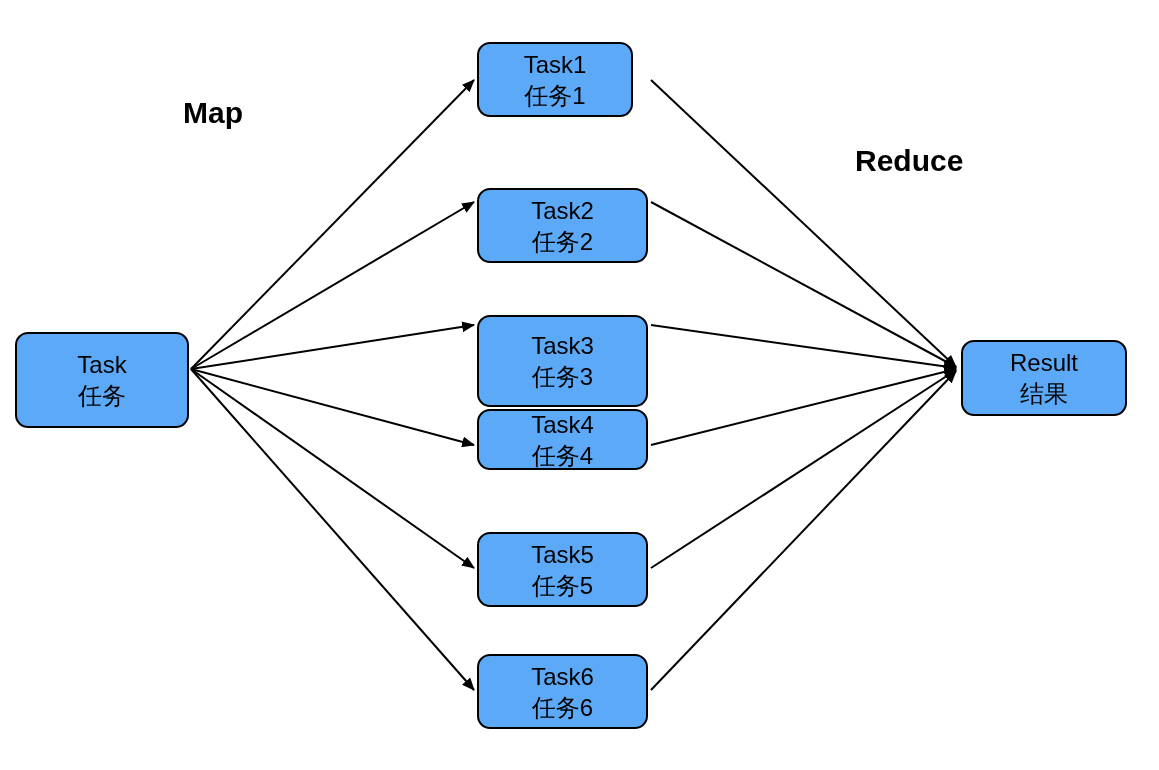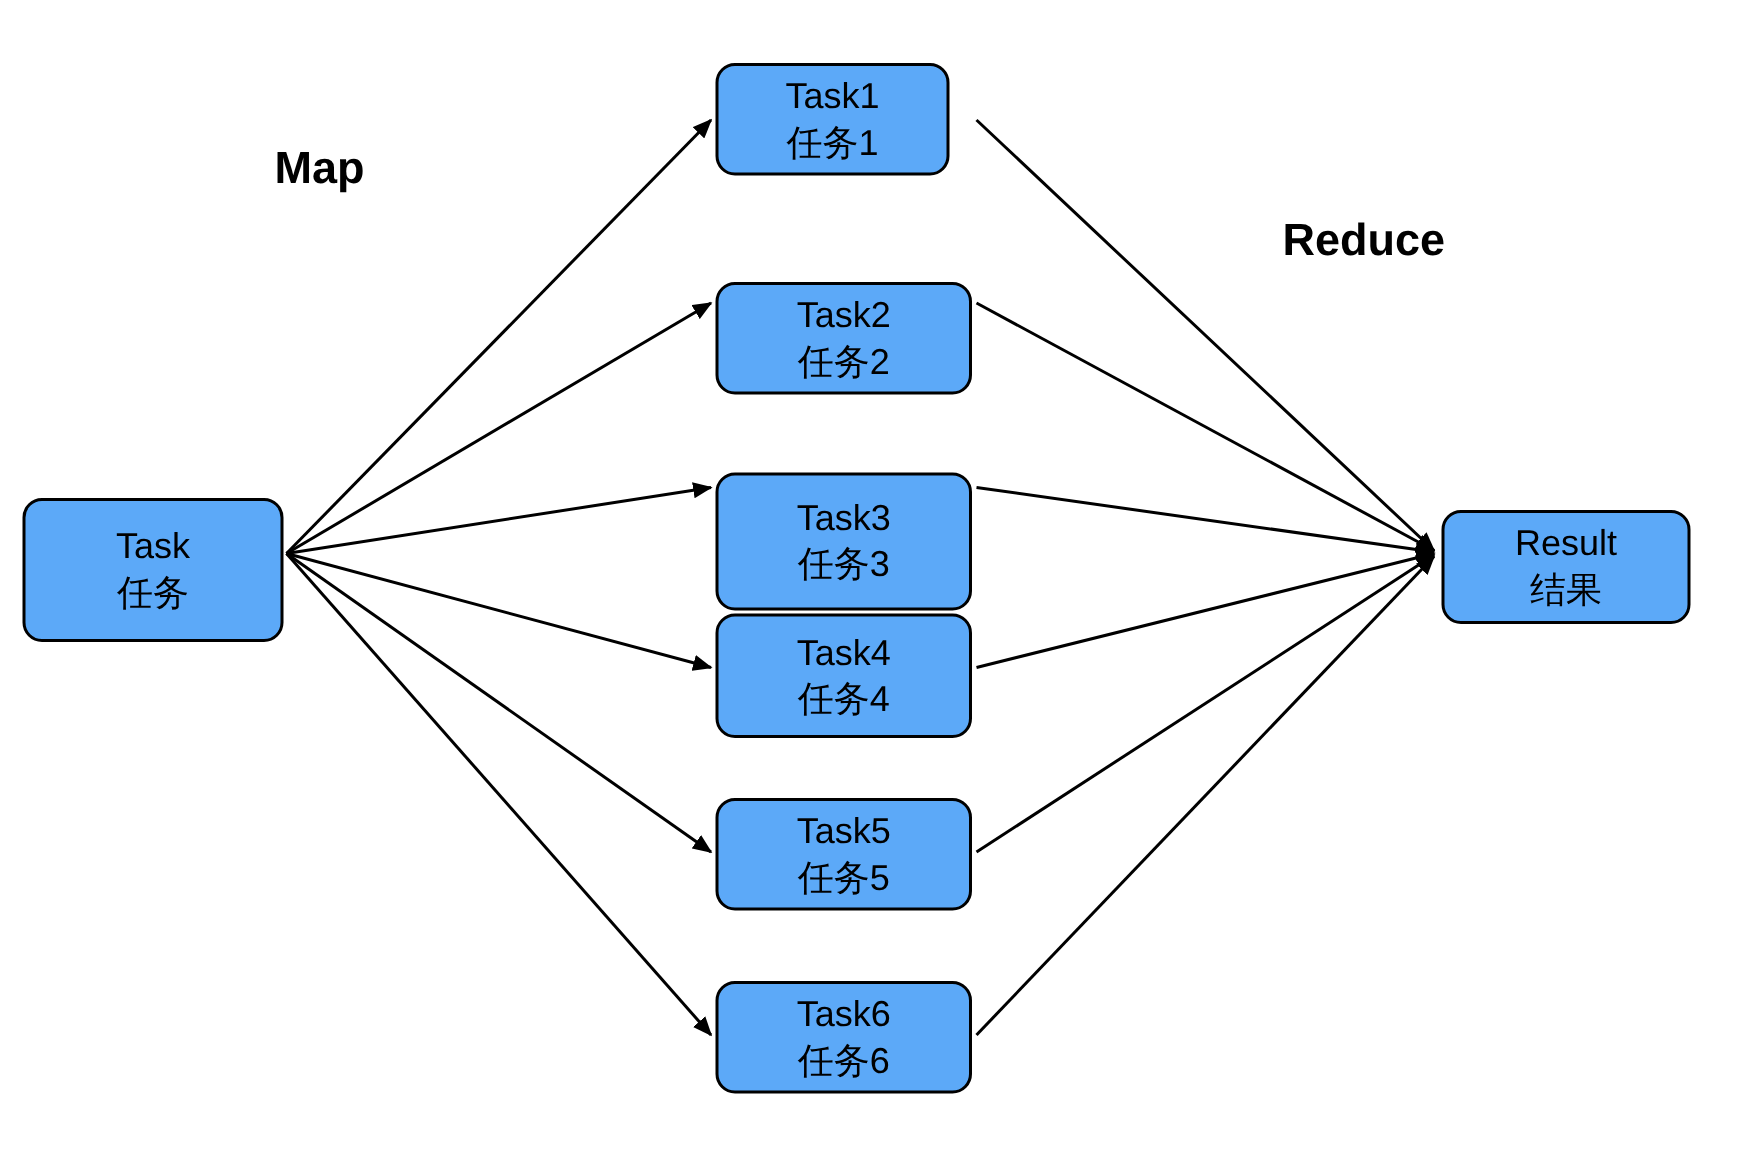--- a/index.html
+++ b/index.html
@@ -97,21 +97,21 @@
   <div class="node" style="left:477px; top:164px; width:171px; height:75px;margin-top:24px;">
     <span>Task2</span>
     <span>任务2</span>
   </div>
 
   <div class="node" style="left:477px; top:287px; width:171px; height:92px;margin-top:28px;">
     <span>Task3</span>
     <span>任务3</span>
   </div>
 
-  <div class="node" style="left:477px; top:409px; width:171px; height:83px;">
+  <div class="node" style="left:477px; top:409px; width:171px; height:61px;">
     <span>Task4</span>
     <span>任务4</span>
   </div>
 
   <div class="node" style="left:477px; top:532px; width:171px; height:75px;">
     <span>Task5</span>
     <span>任务5</span>
   </div>
 
   <div class="node" style="left:477px; top:654px; width:171px; height:75px;text-align:center;">

